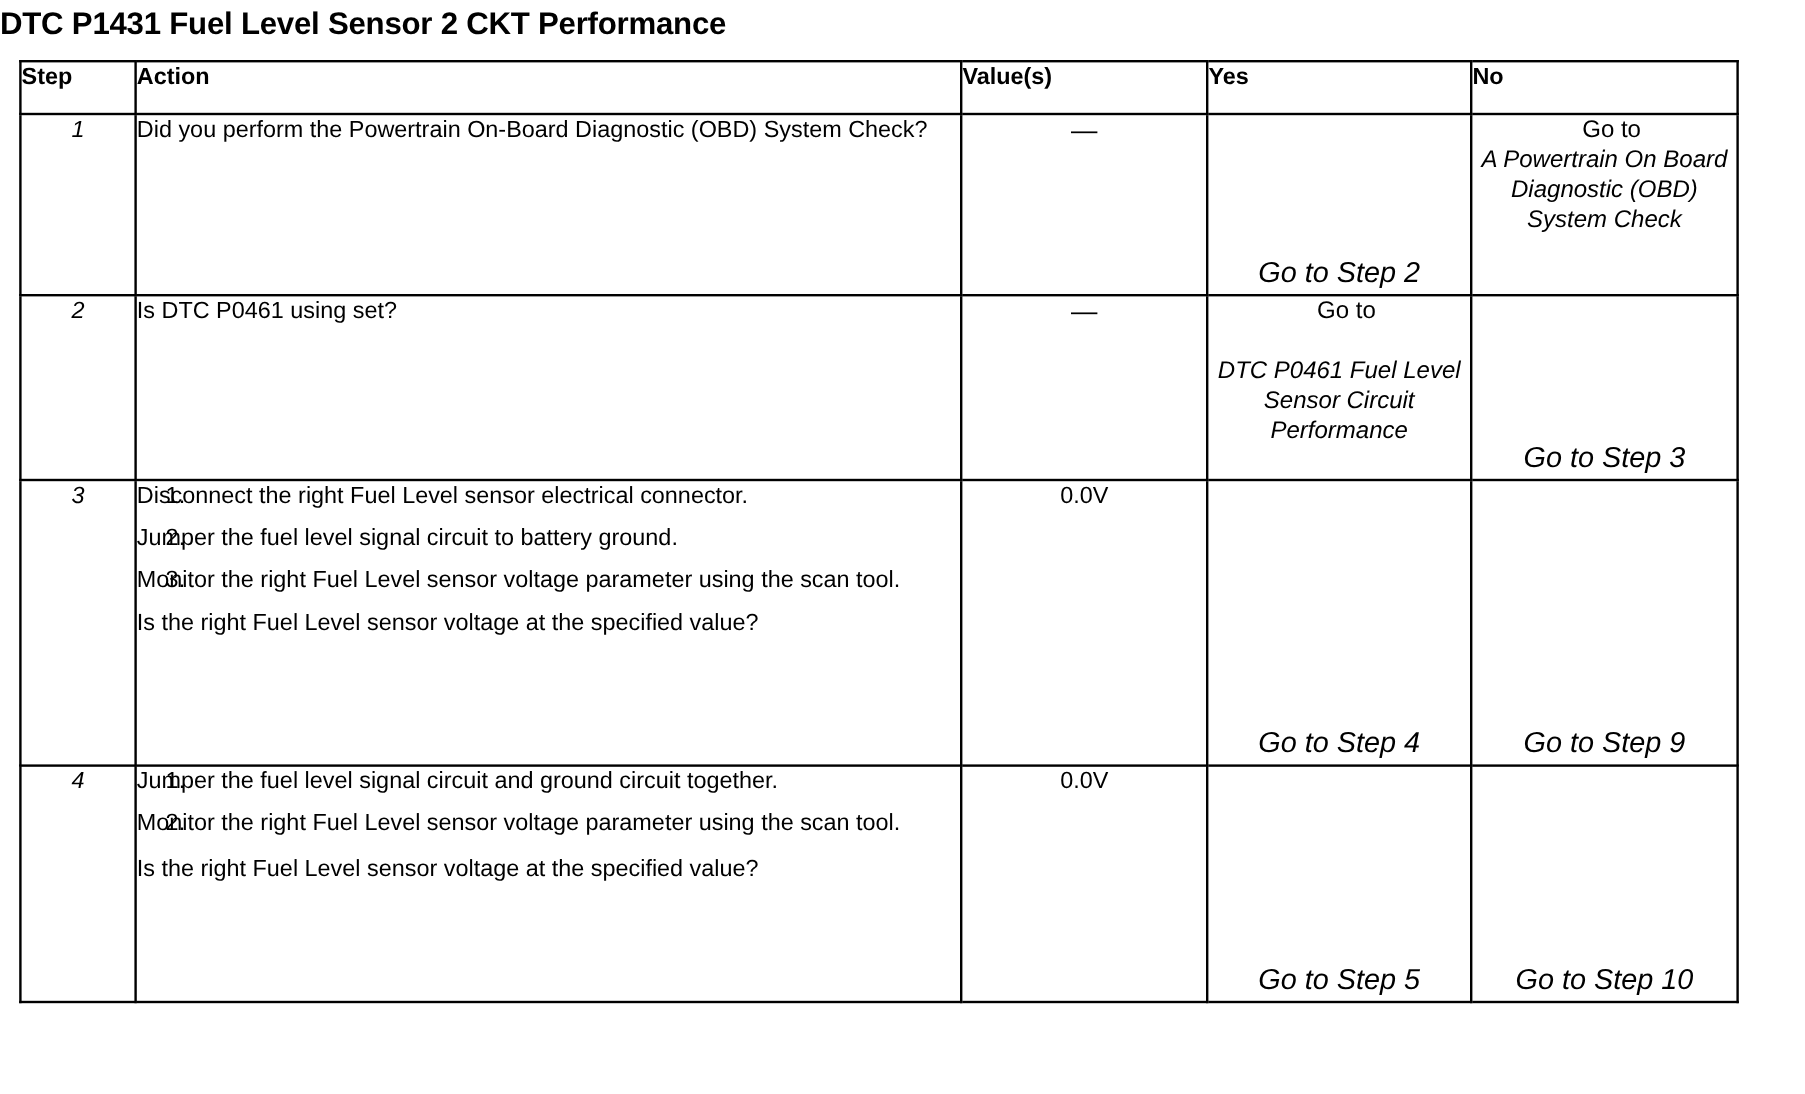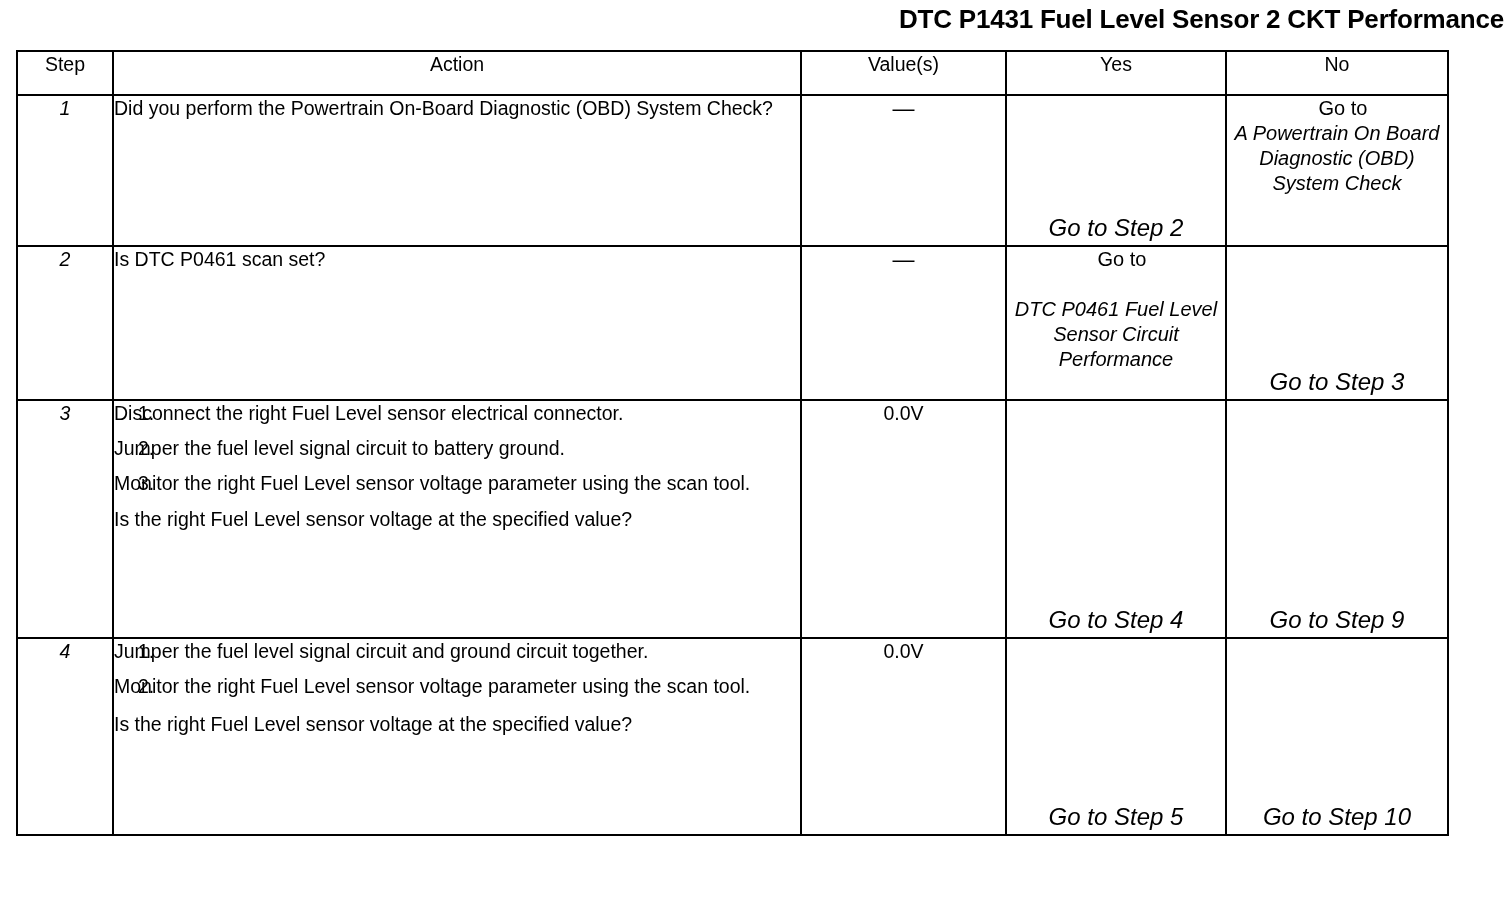--- a/index.html
+++ b/index.html
@@ -20,21 +20,21 @@
     position: relative;
     width: 1504px;
     height: 912px;
   }
 
   .doc-title {
     position: absolute;
     left: 0;
     top: 2px;
     width: 1504px;
-    text-align: right;
+    text-align: left;
     font-size: 26px;
     font-weight: bold;
     letter-spacing: -0.2px;
     line-height: 34px;
   }
 
   table.dtc-table {
     position: absolute;
     left: 16px;
     top: 50px;
@@ -54,24 +54,24 @@
 
   
   col.c-step   { width: 96px; }
   col.c-action { width: 688px; }
   col.c-value  { width: 205px; }
   col.c-yes    { width: 220px; }
   col.c-no     { width: 222px; }
 
   thead th {
     height: 42px;
-    text-align: center;
+    text-align: left;
     vertical-align: middle;
     font-size: 21px;
-    font-weight: normal;
+    font-weight: bold;
   }
 
   
   td.step-cell {
     text-align: center;
     vertical-align: middle;
     font-style: italic;
     font-size: 21px;
     font-weight: 500;
   }
@@ -186,21 +186,21 @@
           <span class="branch-bottom ital">Go to Step 2</span>
         </td>
         <td class="branch-cell">
           <span class="branch-top lead">Go to </span><span class="branch-top ital" style="display:inline">A Powertrain On Board Diagnostic (OBD) System Check</span>
         </td>
       </tr>
 
       <tr style="height:154px">
         <td class="step-cell">2</td>
         <td class="action-cell">
-          <p class="action-intro">Is DTC P0461 scan set?</p>
+          <p class="action-intro">Is DTC P0461 using set?</p>
         </td>
         <td class="value-cell dash">—</td>
         <td class="branch-cell">
           <span class="branch-top lead">Go to</span><br>
           <span class="branch-top ital">DTC P0461 Fuel Level Sensor Circuit Performance</span>
         </td>
         <td class="branch-cell">
           <span class="branch-bottom ital">Go to Step 3</span>
         </td>
       </tr>

